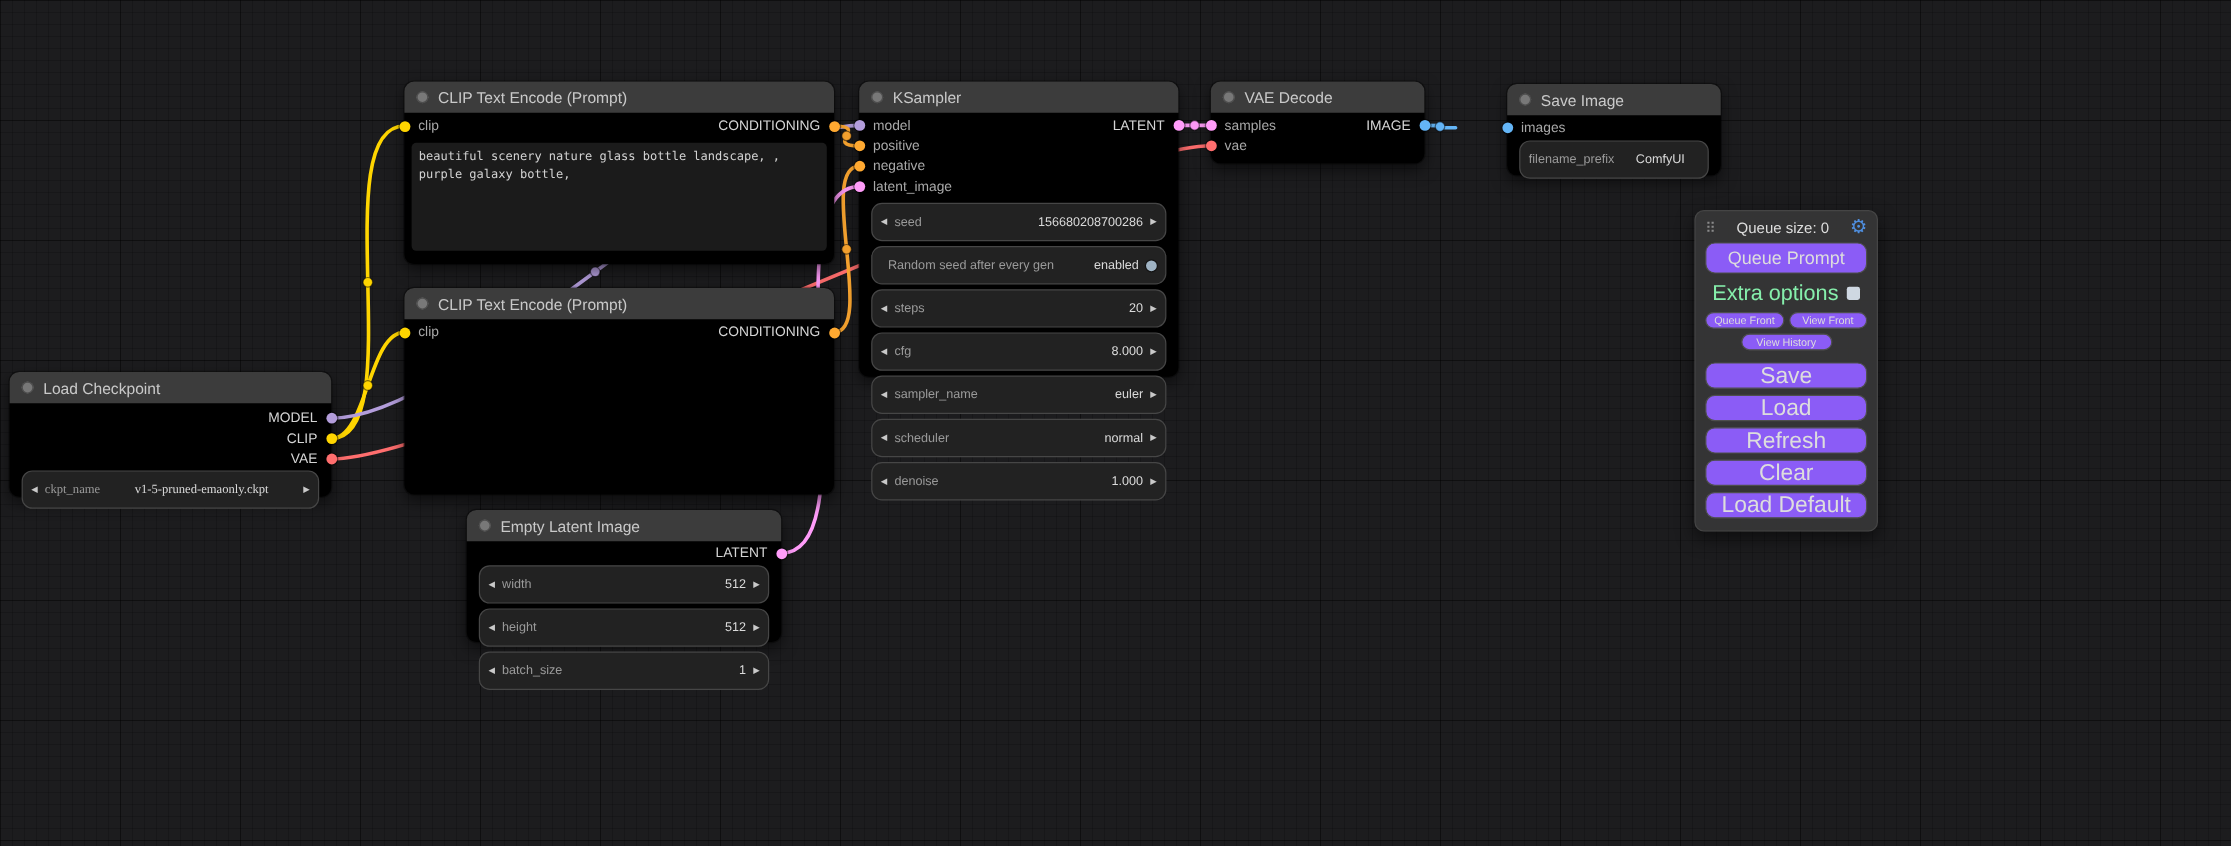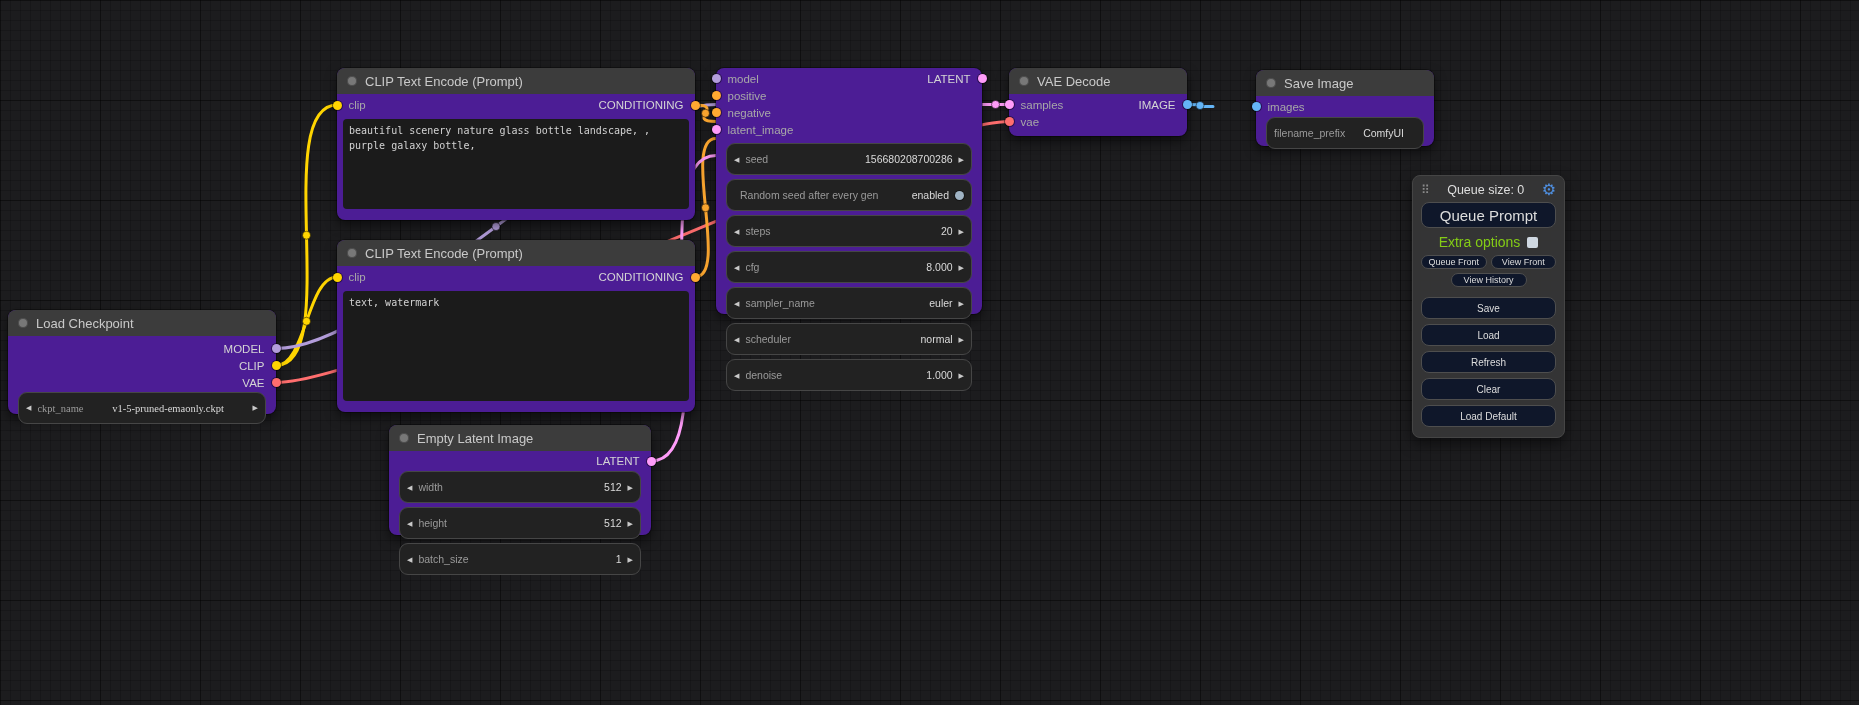--- a/index.html
+++ b/index.html
@@ -9,21 +9,21 @@
     background-color:#1c1c1e;
     background-image:
       linear-gradient(rgba(0,0,0,.35) 1px, transparent 1px),
       linear-gradient(90deg, rgba(0,0,0,.35) 1px, transparent 1px),
       linear-gradient(rgba(0,0,0,.18) 1px, transparent 1px),
       linear-gradient(90deg, rgba(0,0,0,.18) 1px, transparent 1px);
     background-size:100px 100px,100px 100px,10px 10px,10px 10px;
   }
   #wires{position:absolute;left:0;top:0;z-index:1;}
   .node{
-    position:absolute;z-index:2;background:#4c1d95;border-radius:8px;
+    position:absolute;z-index:2;background:#000000;border-radius:8px;
     box-shadow:0 5px 12px rgba(0,0,0,.55), 0 0 0 1px rgba(0,0,0,.35);
     box-sizing:border-box;
   }
   .ntitle{
     height:26px;background:#3c3c3c;border-radius:8px 8px 0 0;
     display:flex;align-items:center;gap:8px;padding:0 10px;
     color:#c9c9c9;font-size:13px;white-space:nowrap;
   }
   .ndot{width:10px;height:10px;border-radius:50%;background:#787878;flex:none;box-shadow:inset 0 0 0 1px rgba(0,0,0,.35);}
   .prow{display:flex;align-items:center;height:17px;font-size:11.5px;}
@@ -54,34 +54,34 @@
     position:absolute;z-index:3;left:1412px;top:175px;width:153px;
     background:rgba(54,54,54,.97);border:1px solid #454545;border-radius:8px;
     padding:5px 8px 10px 8px;box-sizing:border-box;
     box-shadow:0 6px 14px rgba(0,0,0,.5);color:#ddd;
   }
   .mhead{display:flex;align-items:center;justify-content:space-between;height:18px;margin-bottom:3px;}
   .mdrag{color:#8a8a8a;font-size:12px;line-height:1;cursor:grab;}
   .msize{font-size:12.5px;color:#dedede;}
   .mgear{color:#4f8fe0;font-size:16px;line-height:1;cursor:pointer;}
   .btn{
-    background:#0f172a;border:1px solid #4e4e4e;border-radius:8px;color:#ddd;
+    background:#8b5cf6;border:1px solid #4e4e4e;border-radius:8px;color:#ddd;
     font-family:"Liberation Sans",sans-serif;display:block;cursor:pointer;
     text-align:center;box-sizing:border-box;
   }
   .btn.qp{width:100%;height:26px;font-size:15px;margin:3px 0 6px 0;}
-  .extra{display:flex;align-items:center;justify-content:center;gap:7px;font-size:14px;margin:3px 0 5px 0;color:#84cc16;}
+  .extra{display:flex;align-items:center;justify-content:center;gap:7px;font-size:18px;margin:3px 0 5px 0;color:#86efac;}
   .chk{width:11px;height:11px;background:#cfd8e2;border-radius:2px;flex:none;cursor:pointer;}
   .srow{display:flex;gap:4px;justify-content:center;margin-bottom:4px;}
   .srow .btn{flex:1;}
   .btn.small{font-size:9px;height:14px;line-height:12px;padding:0 4px;border-radius:8px;}
   .srow.vh{margin-bottom:10px;}
   .srow.vh .btn{flex:0 0 76px;}
   .bcol{display:flex;flex-direction:column;gap:5px;}
-  .btn.big{width:100%;height:22px;font-size:10px;line-height:20px;}
+  .btn.big{width:100%;height:22px;font-size:19px;line-height:20px;}
 </style>
 </head>
 <body>
 
 <svg id="wires" width="1859" height="705">
     <path d="M 276 365.5 C 342.8866812227965 365.5, 270.1133187772035 105, 337 105" stroke="#FFD500" stroke-width="3" fill="none" stroke-linecap="round"></path>
     <circle cx="306.5" cy="235.25" r="4" fill="#FFD500" stroke="rgba(0,0,0,0.5)" stroke-width="1"></circle>
     <path d="M 276 365.5 C 306 365.5, 307 277, 337 277" stroke="#FFD500" stroke-width="3" fill="none" stroke-linecap="round"></path>
     <circle cx="306.5" cy="321.25" r="4" fill="#FFD500" stroke="rgba(0,0,0,0.5)" stroke-width="1"></circle>
     <path d="M 276 348.5 C 386 348.5, 606 104.5, 716 104.5" stroke="#B39DDB" stroke-width="3" fill="none" stroke-linecap="round"></path>
@@ -159,21 +159,20 @@
   <div class="prow tall" style="margin-top:1px;">
     <span class="ing">
         <span class="pdot" style="background: rgb(255, 213, 0);"></span>
         <span>clip</span>
       </span>
     <span class="outg">
         <span>CONDITIONING</span>
         <span class="pdot" style="background: rgb(255, 169, 49);"></span>
       </span>
   </div>
-  <textarea class="prompt" style="height: 110px;" spellcheck="false">text, watermark</textarea>
 </div>
 
 <div class="node" style="left:389px;top:425px;width:262px;height:110px;">
   <div class="ntitle">
     <span class="ndot"></span>
     <span>Empty Latent Image</span>
   </div>
   <div class="prow tall">
     <span class="outg">
         <span>LATENT</span>
@@ -194,20 +193,24 @@
   </div>
   <div class="widget">
     <span class="warr">◀</span>
     <span class="wlabel">batch_size</span>
     <span class="wvalue">1</span>
     <span class="warr">▶</span>
   </div>
 </div>
 
 <div class="node" style="left:716px;top:68px;width:266px;height:246px;">
+  <div class="ntitle">
+    <span class="ndot"></span>
+    <span>KSampler</span>
+  </div>
   <div style="padding-top:2px;">
     <div class="prow">
       <span class="ing">
           <span class="pdot" style="background: rgb(179, 157, 219);"></span>
           <span>model</span>
         </span>
       <span class="outg">
           <span>LATENT</span>
           <span class="pdot" style="background: rgb(255, 156, 249);"></span>
         </span>

